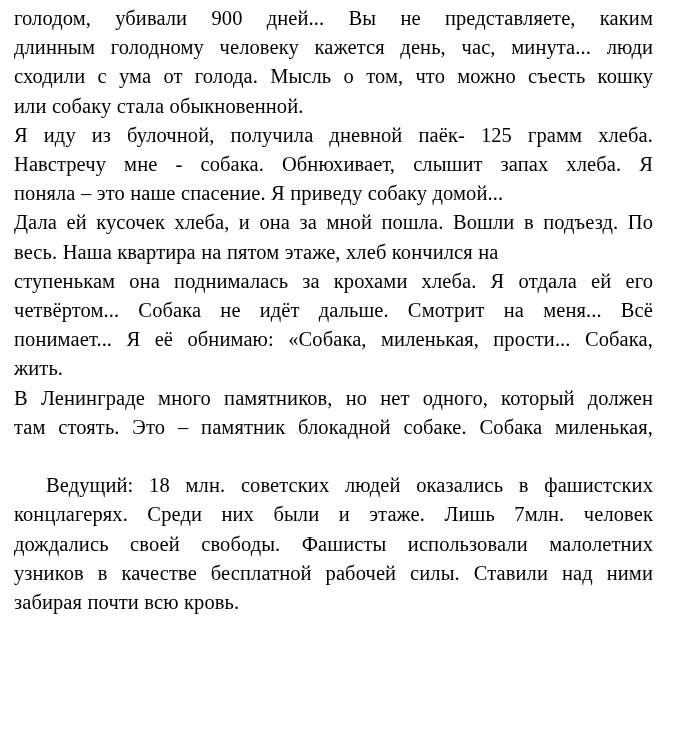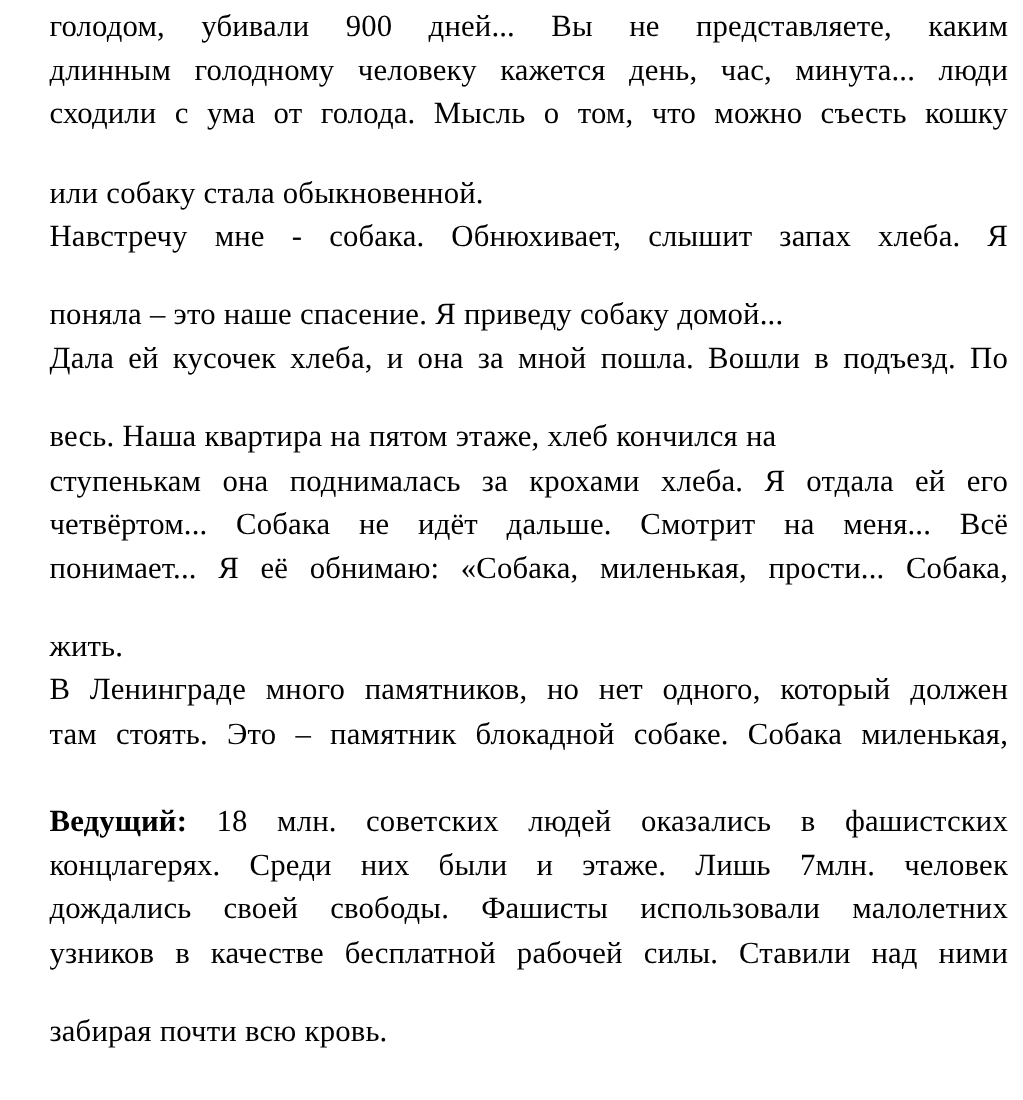--- a/index.html
+++ b/index.html
@@ -16,21 +16,21 @@
     color: #000000;
     -webkit-font-smoothing: antialiased;
   }
 
   .page {
     position: relative;
     width: 666px;
     height: 733px;
     background: #ffffff;
     box-sizing: border-box;
-    padding: 4px 10px 0 33px;
+    padding: 4px 10px 0 14px;
   }
 
   .doc-body {
     width: 639px;
   }
 
   .para {
     margin: 0;
     font-size: 20.5px;
     line-height: 29.2px;
@@ -50,25 +50,25 @@
   }
   .line.last,
   .line:last-child {
     text-align-last: left;
   }
   .line.flush {
     text-align-last: justify;
   }
   .line.ragged {
     text-align-last: left;
-    margin-top: 23px;
   }
 
   .speaker {
-    font-weight: bold;
+    font-weight: normal;
+    margin-left: 32px;
   }
 
   .para-gap {
     display: block;
     height: 29.2px;
   }
 </style>
 </head>
 <body>
 
@@ -76,20 +76,21 @@
   <div class="doc-body">
 
     <p class="para">
       <span class="line flush">голодом, убивали 900 дней... Вы не представляете, каким</span>
       <span class="line flush">длинным голодному человеку кажется день, час, минута... люди</span>
       <span class="line flush">сходили с ума от голода. Мысль о том, что можно съесть кошку</span>
       <span class="line ragged">или собаку стала обыкновенной.</span>
     </p>
 
     <p class="para">
+      <span class="line flush">Я иду из булочной, получила дневной паёк- 125 грамм хлеба.</span>
       <span class="line flush">Навстречу мне - собака. Обнюхивает, слышит запах хлеба. Я</span>
       <span class="line ragged">поняла – это наше спасение. Я приведу собаку домой...</span>
     </p>
 
     <p class="para">
       <span class="line flush">Дала ей кусочек хлеба, и она за мной пошла. Вошли в подъезд. По</span>
       <span class="line ragged">весь. Наша квартира на пятом этаже, хлеб кончился на</span>
       <span class="line flush">ступенькам она поднималась за крохами хлеба. Я отдала ей его</span>
       <span class="line flush">четвёртом... Собака не идёт дальше. Смотрит на меня... Всё</span>
       <span class="line flush">понимает... Я её обнимаю: «Собака, миленькая, прости... Собака,</span>

